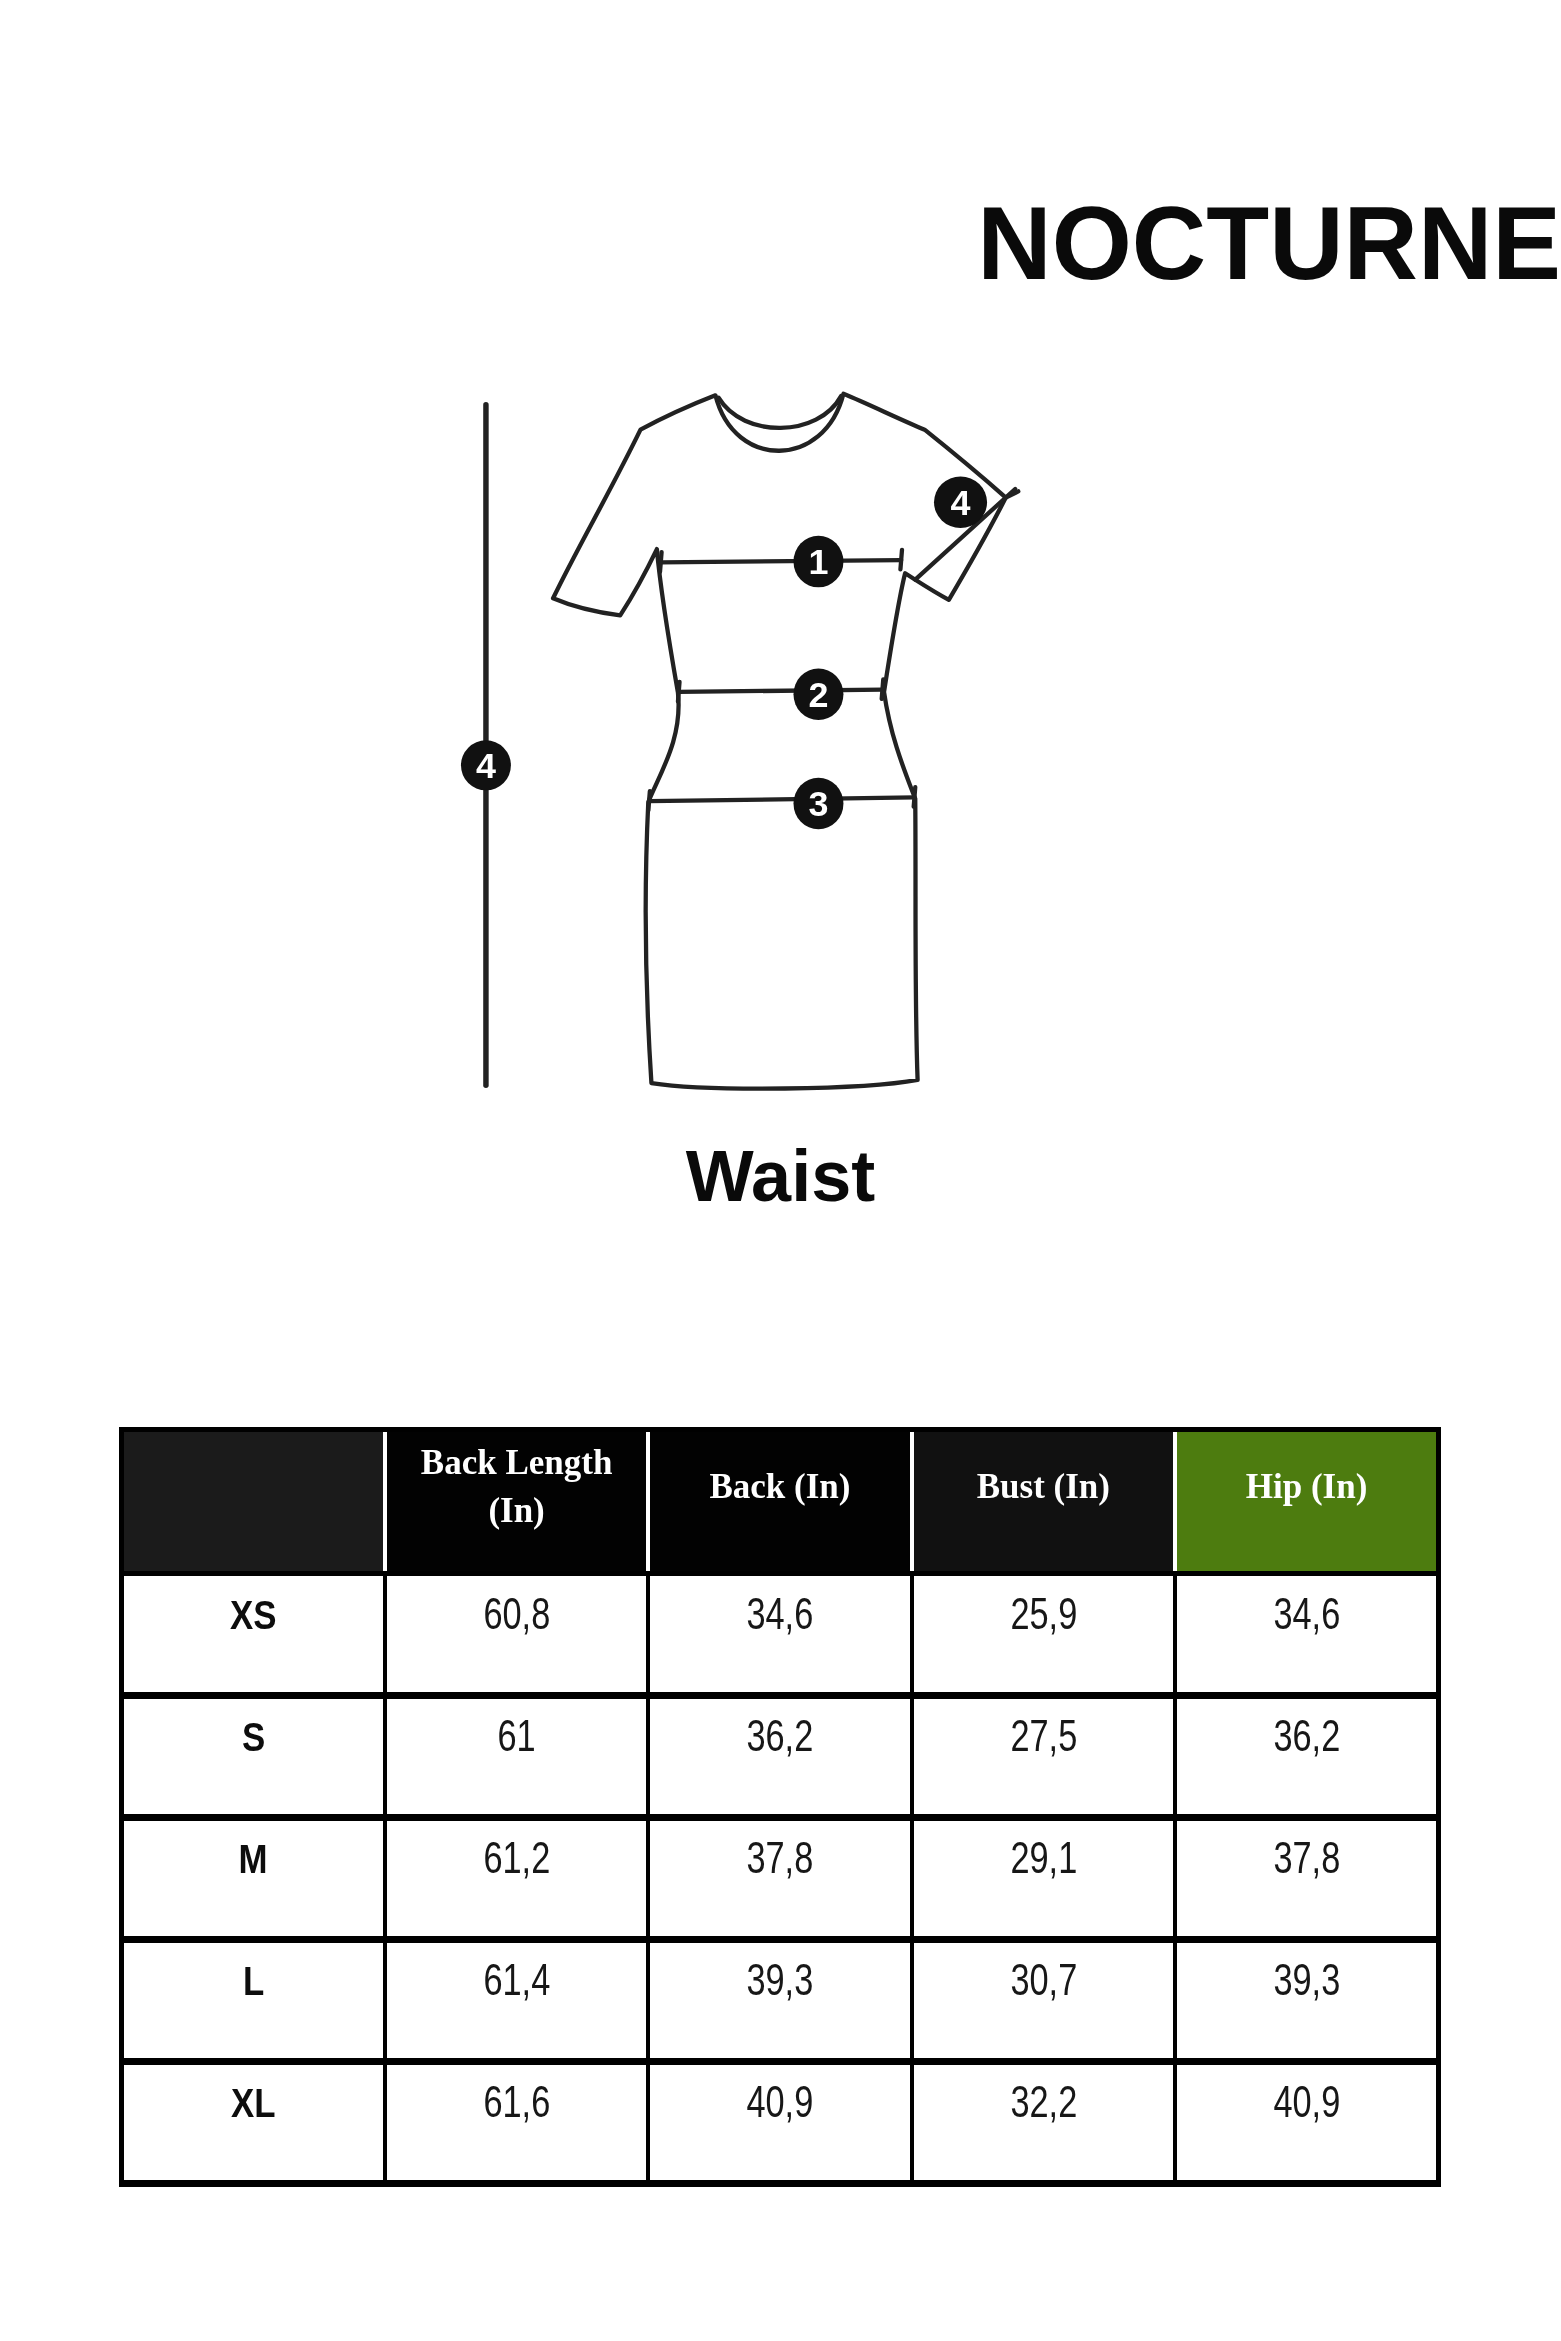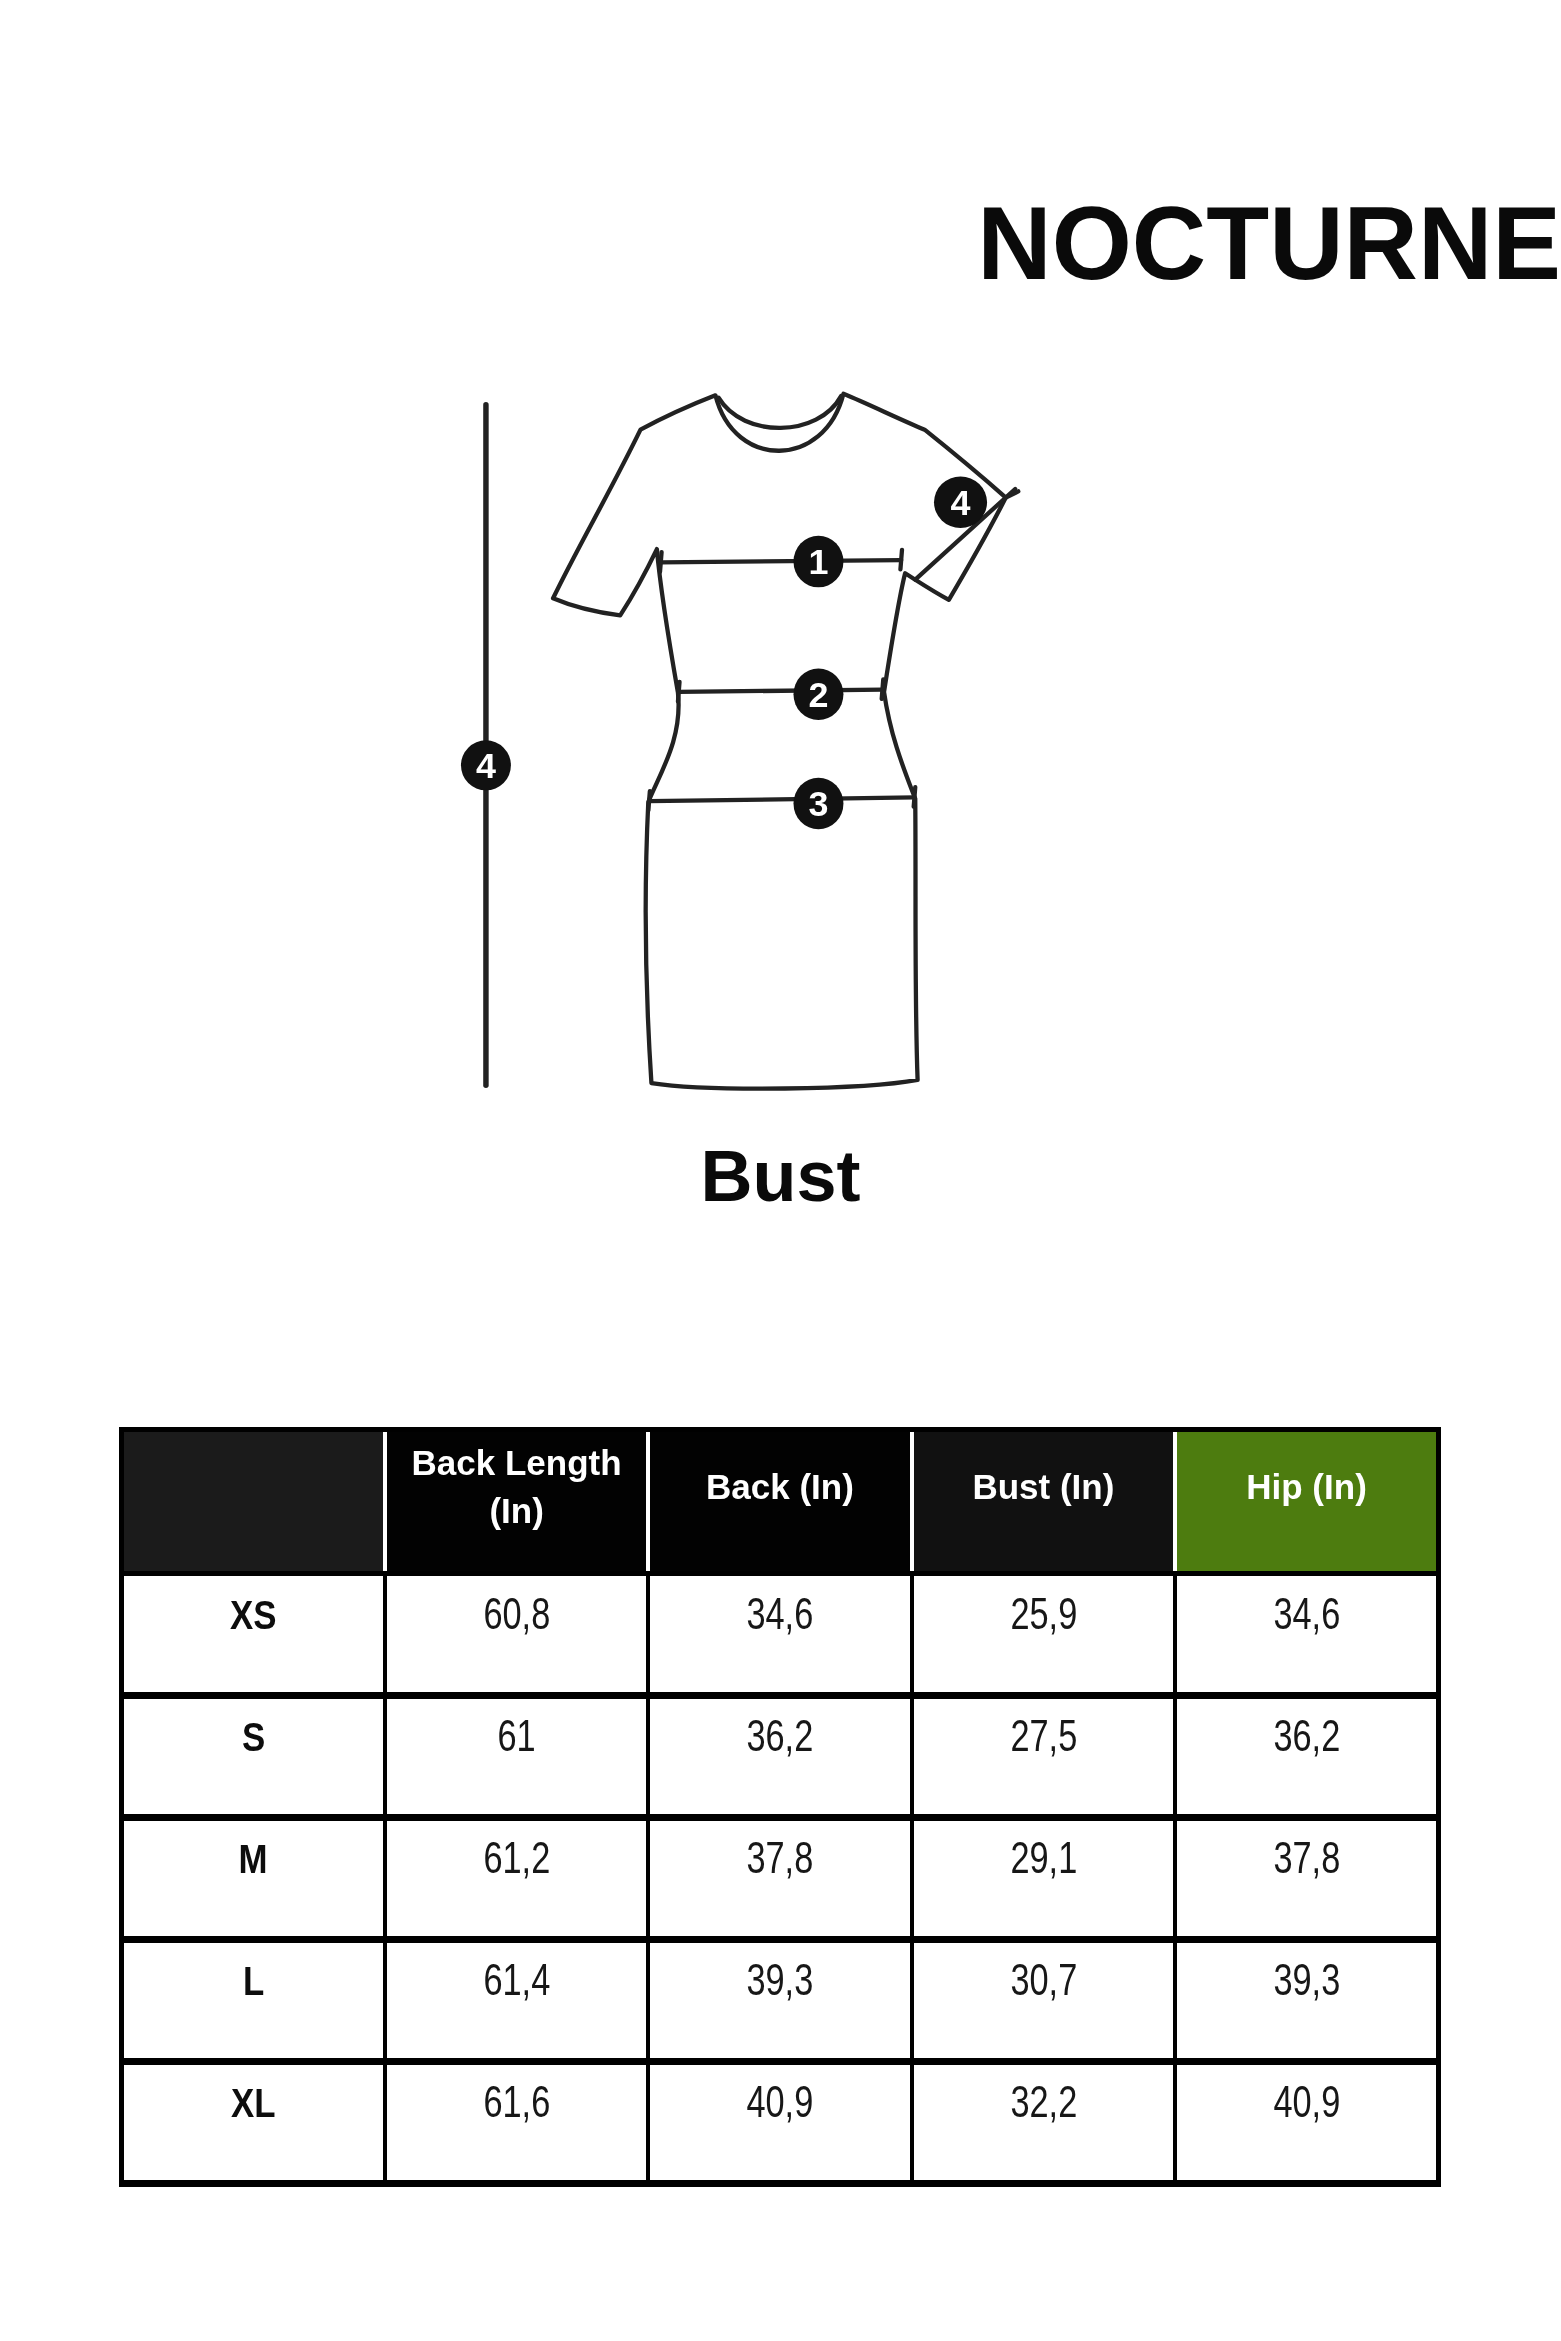--- a/index.html
+++ b/index.html
@@ -51,21 +51,21 @@
   table.size-chart {
     position: absolute;
     left: 119px;
     top: 1427px;
     width: 1322px;
     border-collapse: collapse;
     table-layout: fixed;
     border: 5.5px solid #000;
   }
   .size-chart col { width: 20%; }
-  .size-chart thead tr { height: 144px; }
+  .size-chart thead tr { height: 144px; font-family: Liberation Serif, serif; }
   .size-chart tbody tr { height: 122px; }
   .size-chart th {
     background: #000000;
     color: #ffffff;
     font-size: 35px;
     font-weight: bold;
     line-height: 1.35;
     text-align: center;
     vertical-align: middle;
     padding: 0 22px 30px 22px;
@@ -160,21 +160,21 @@
       <text x="1048" y="905">2</text>
 
       <ellipse cx="1048" cy="1029" rx="32" ry="33" fill="#111111"></ellipse>
       <text x="1048" y="1045">3</text>
 
       <ellipse cx="1230" cy="643" rx="34" ry="33" fill="#111111"></ellipse>
       <text x="1230" y="659">4</text>
     </g>
   </svg>
 
-  <div class="garment-label">Bust</div>
+  <div class="garment-label">Waist</div>
 
   <table class="size-chart">
     <colgroup>
         <col>
         <col>
         <col>
         <col>
         <col>
       </colgroup>
     <thead>

